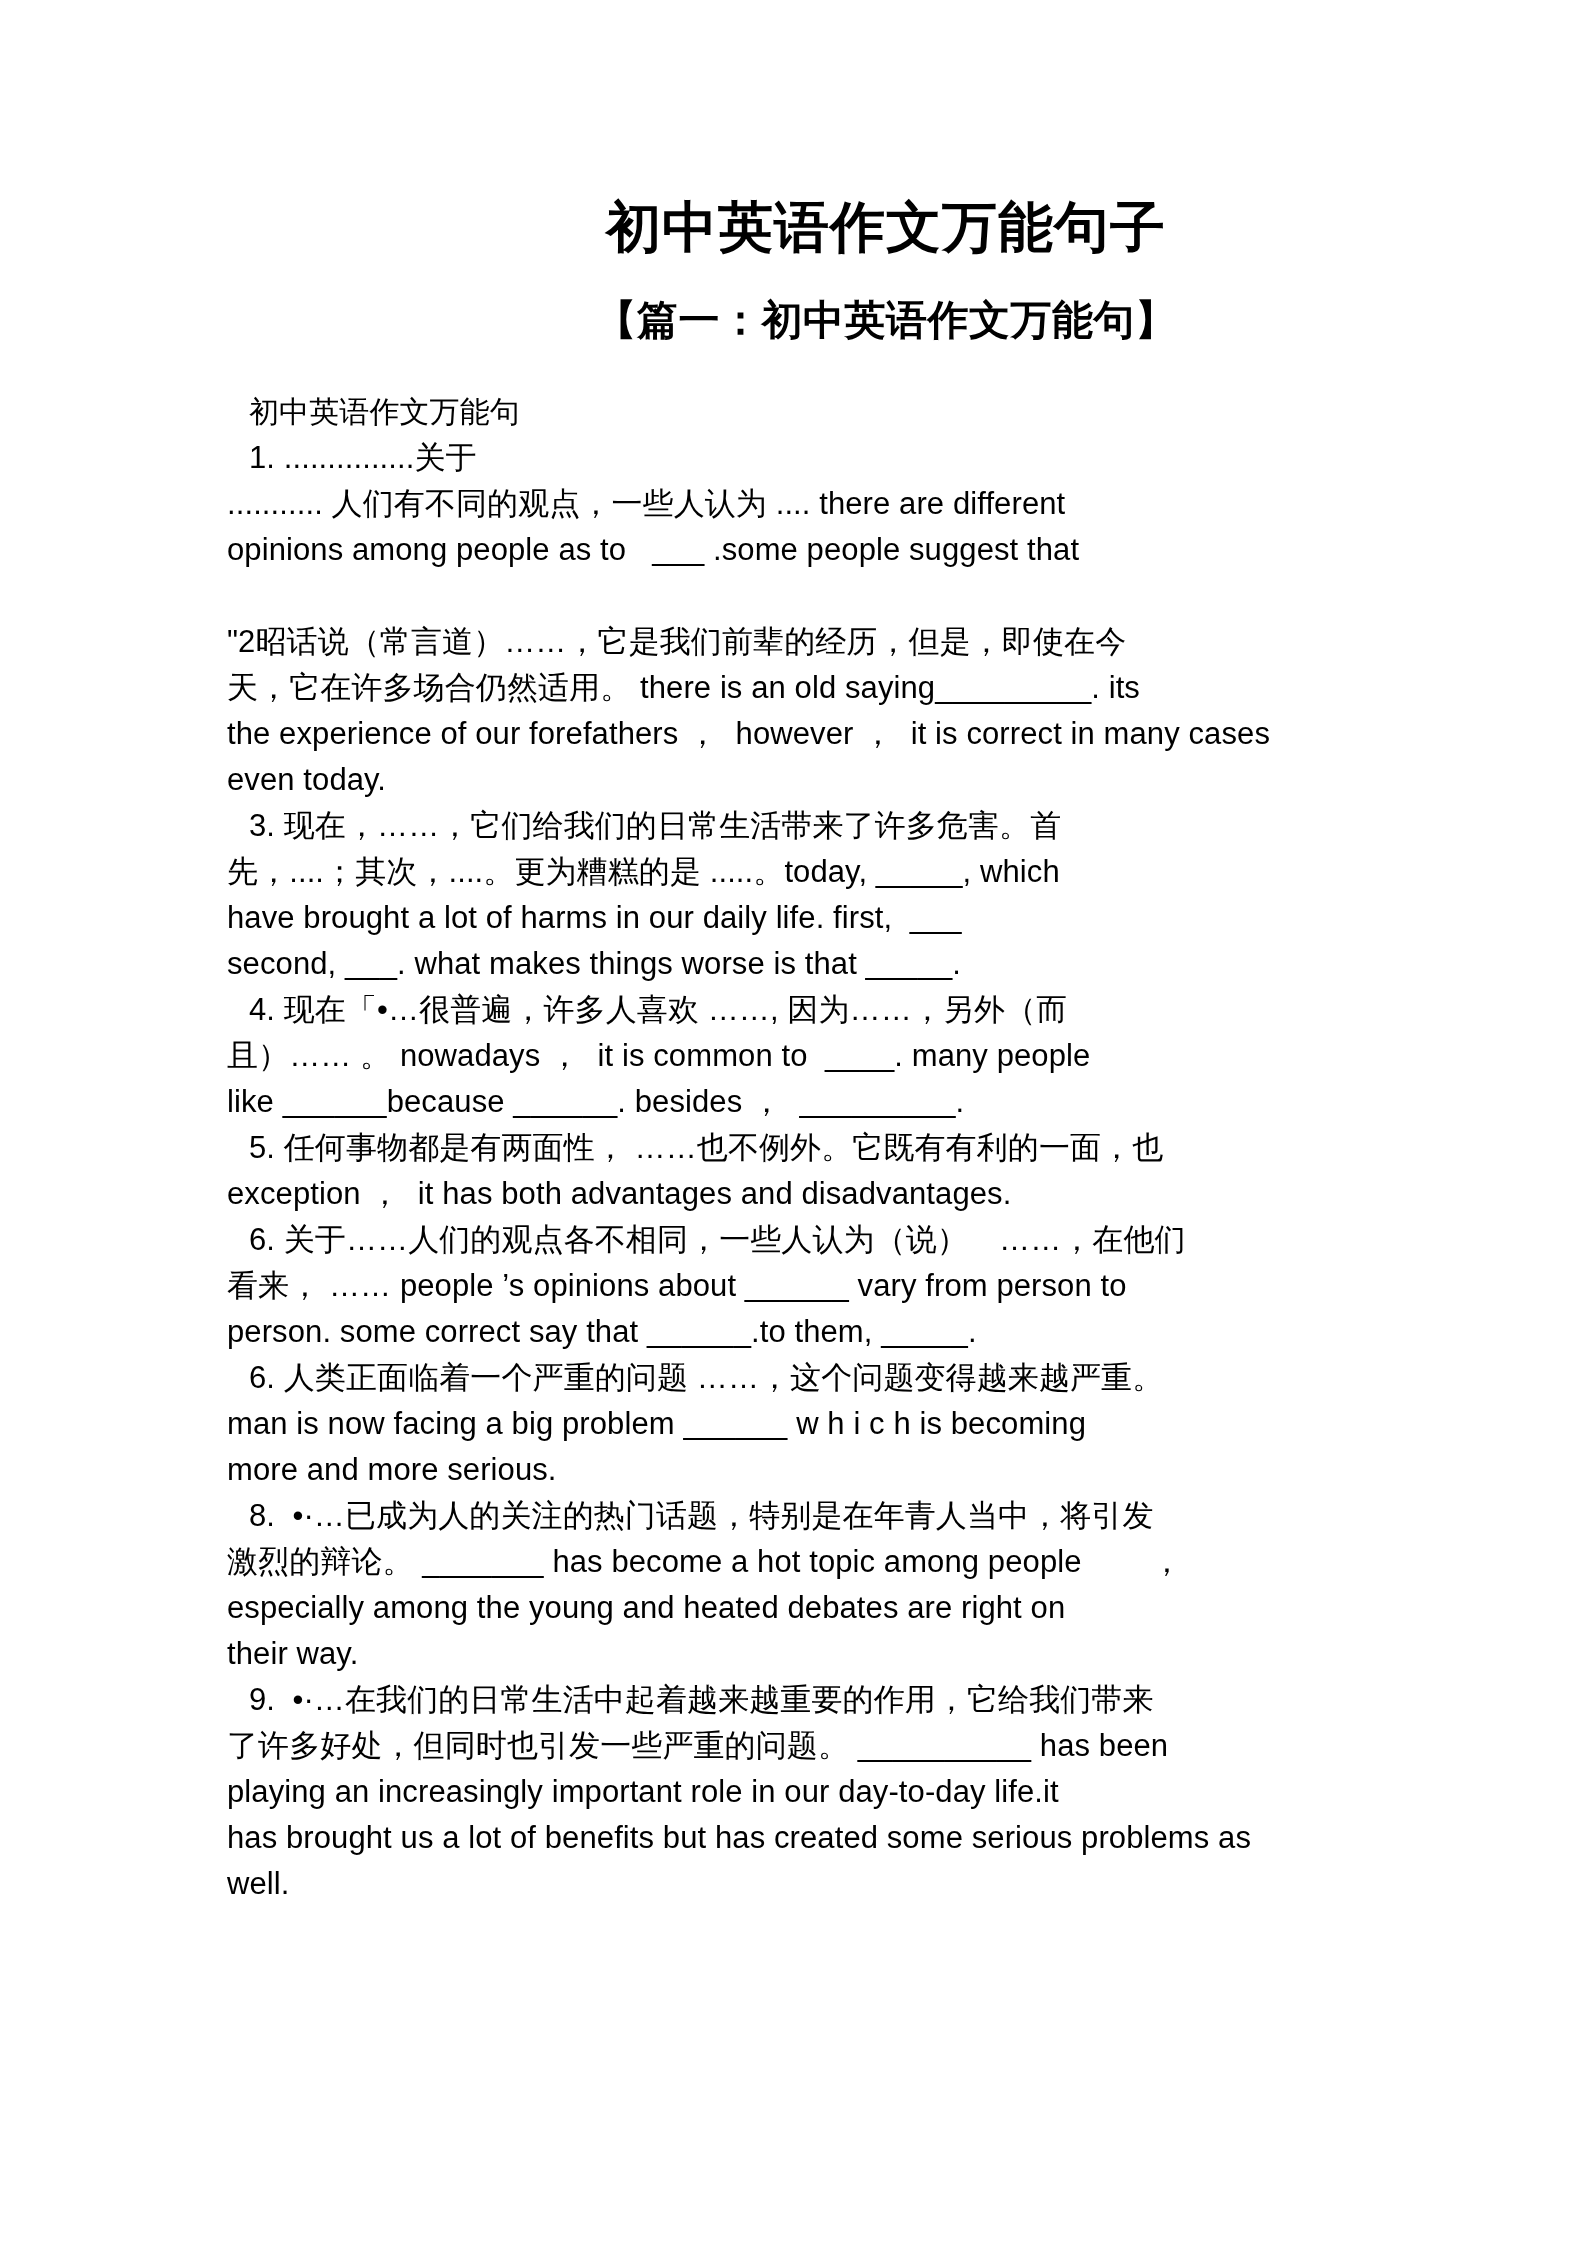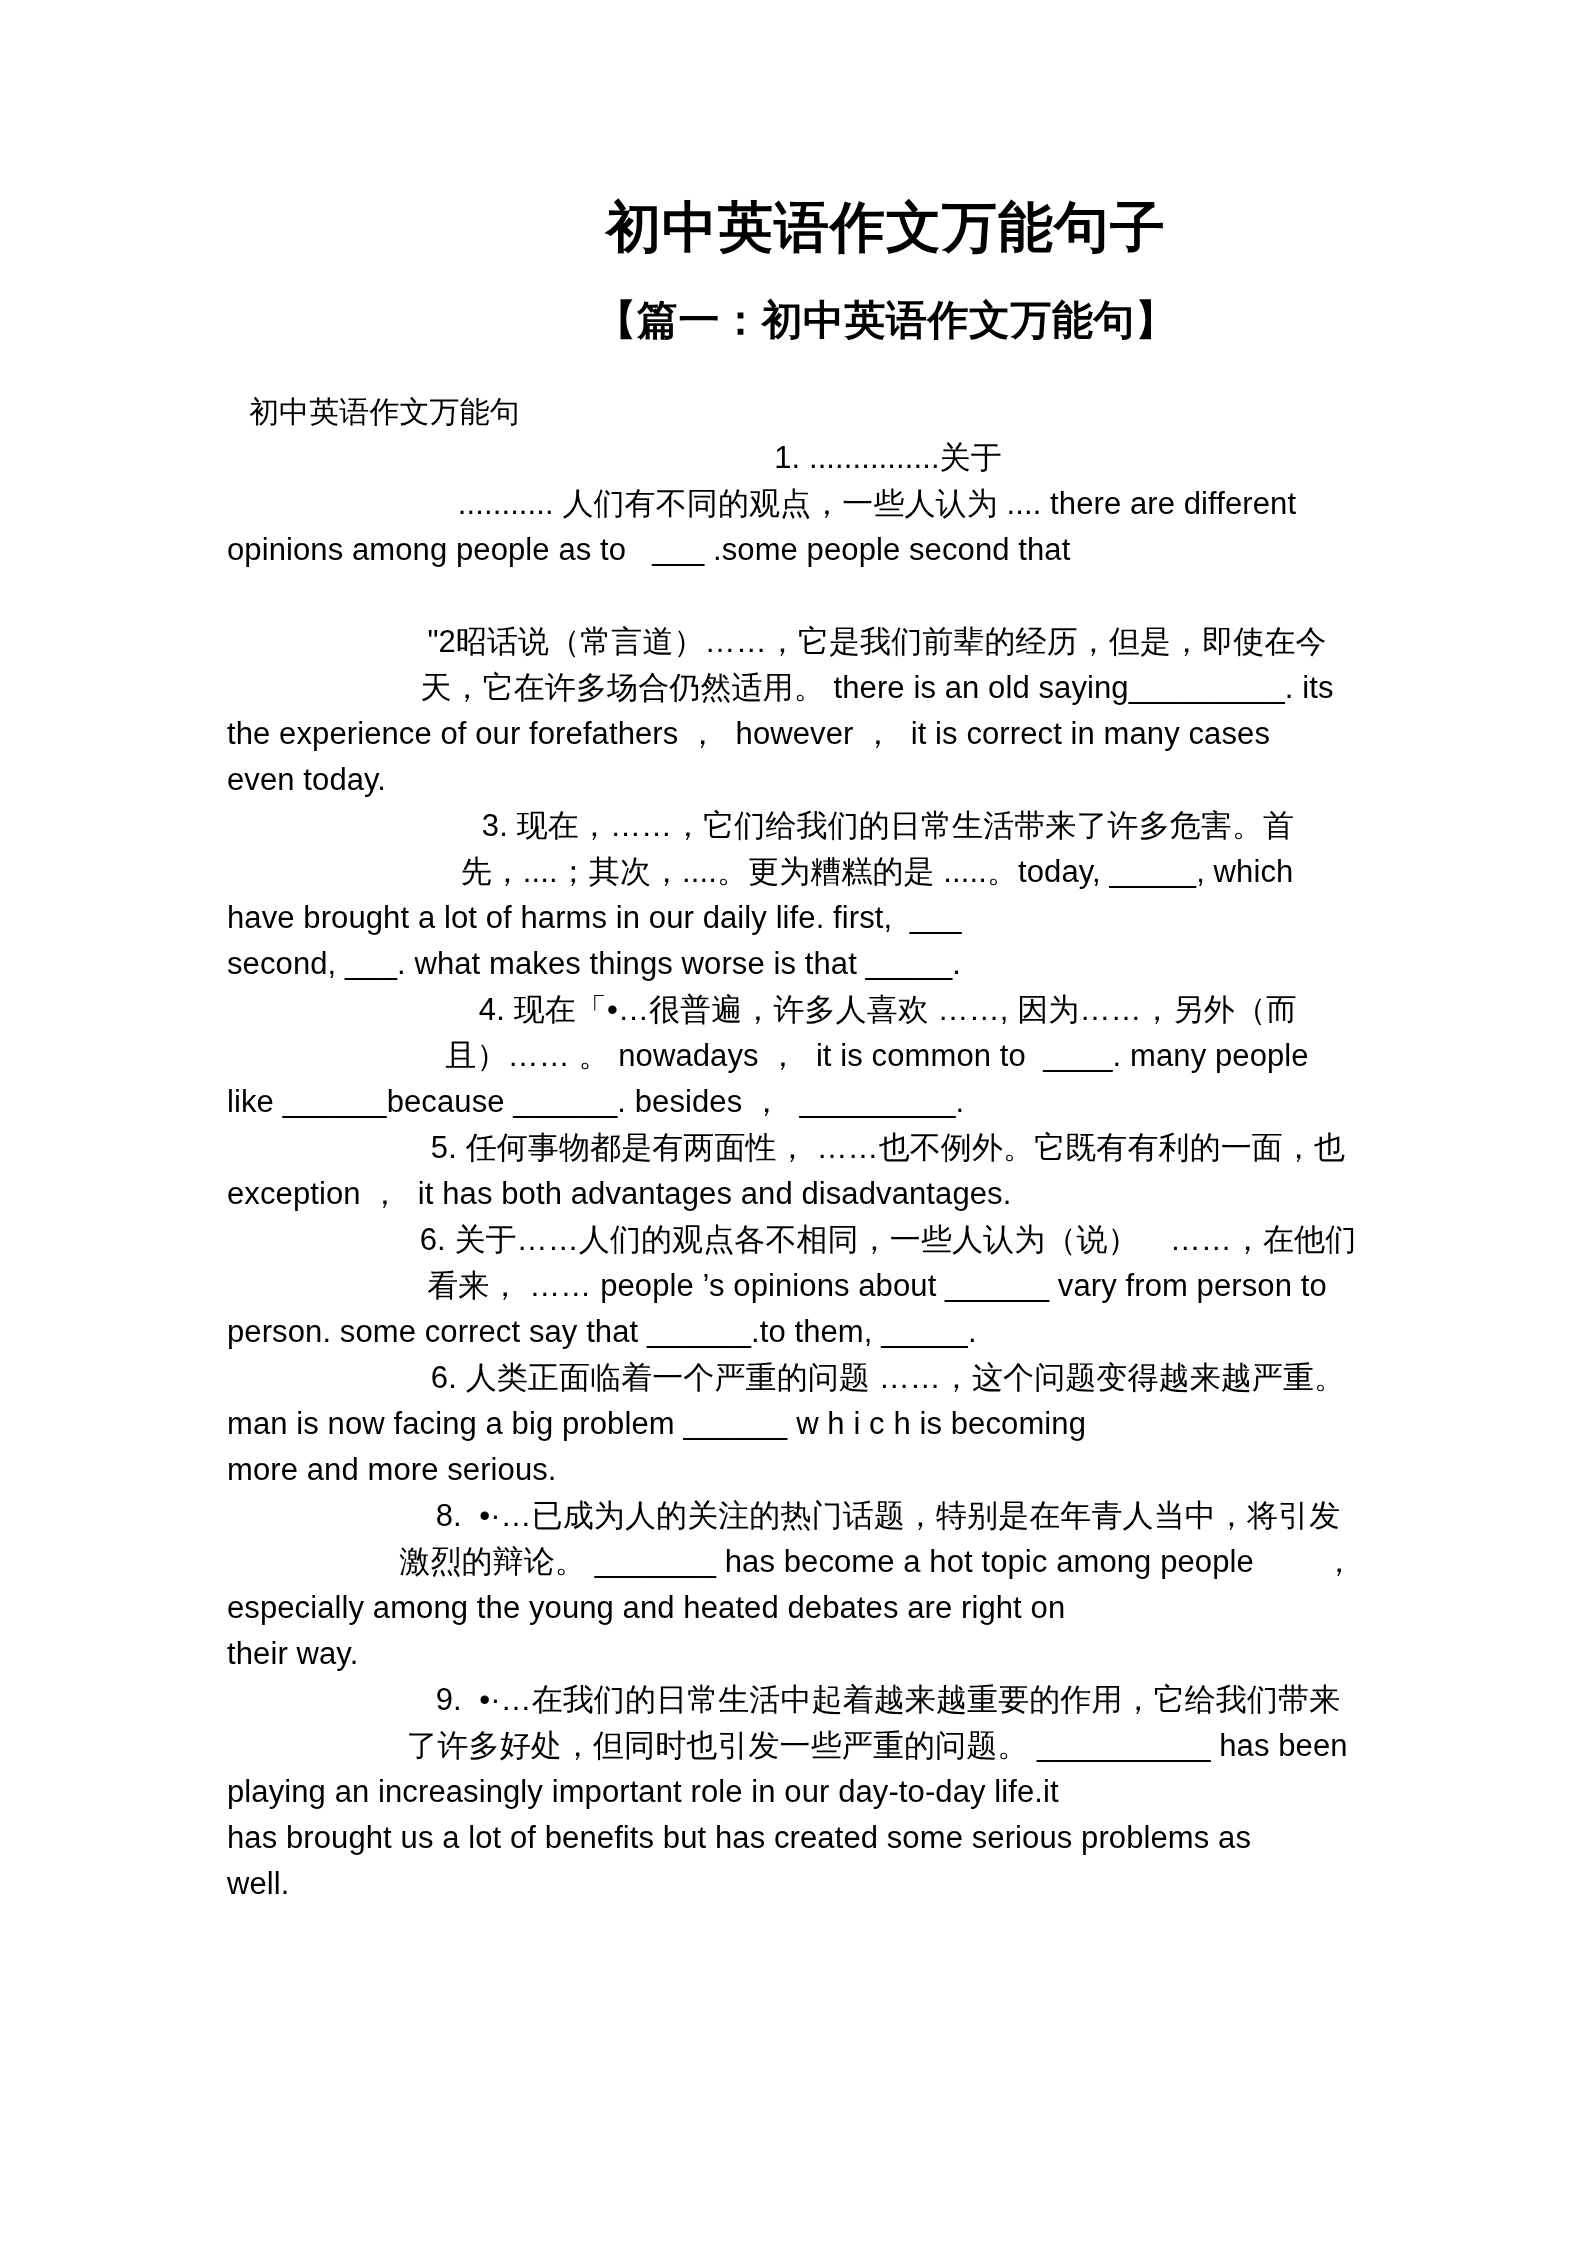--- a/index.html
+++ b/index.html
@@ -64,21 +64,20 @@
   }
   .en {
     font-family: "Liberation Sans", "DejaVu Sans", sans-serif;
     font-size: 31px;
     line-height: 46px;
   }
   .mix {
     font-family: "Liberation Sans", "DejaVu Sans", sans-serif;
     font-size: 31px;
     line-height: 46px;
-    text-align: center;
   }
   .indent {
     padding-left: 22px;
   }
   .gap {
     height: 46px;
   }
 </style>
 </head>
 <body>
@@ -90,21 +89,21 @@
 
     <h2 class="doc-subtitle">【篇一：初中英语作文万能句】</h2>
 
     <div class="body-block">
 
       <div class="line zh indent">初中英语作文万能句</div>
 
       <div>
         <div class="line mix indent">1. ...............关于</div>
         <div class="line mix">........... 人们有不同的观点，一些人认为 .... there are different</div>
-        <div class="line en">opinions among people as to   ___ .some people second that</div>
+        <div class="line en">opinions among people as to   ___ .some people suggest that</div>
       </div>
 
       <div class="gap"></div>
 
       <div>
         <div class="line mix">"2昭话说（常言道）……，它是我们前辈的经历，但是，即使在今</div>
         <div class="line mix">天，它在许多场合仍然适用。 there is an old saying_________. its</div>
         <div class="line en">the experience of our forefathers ，  however ，  it is correct in many cases</div>
         <div class="line en">even today.</div>
       </div>

